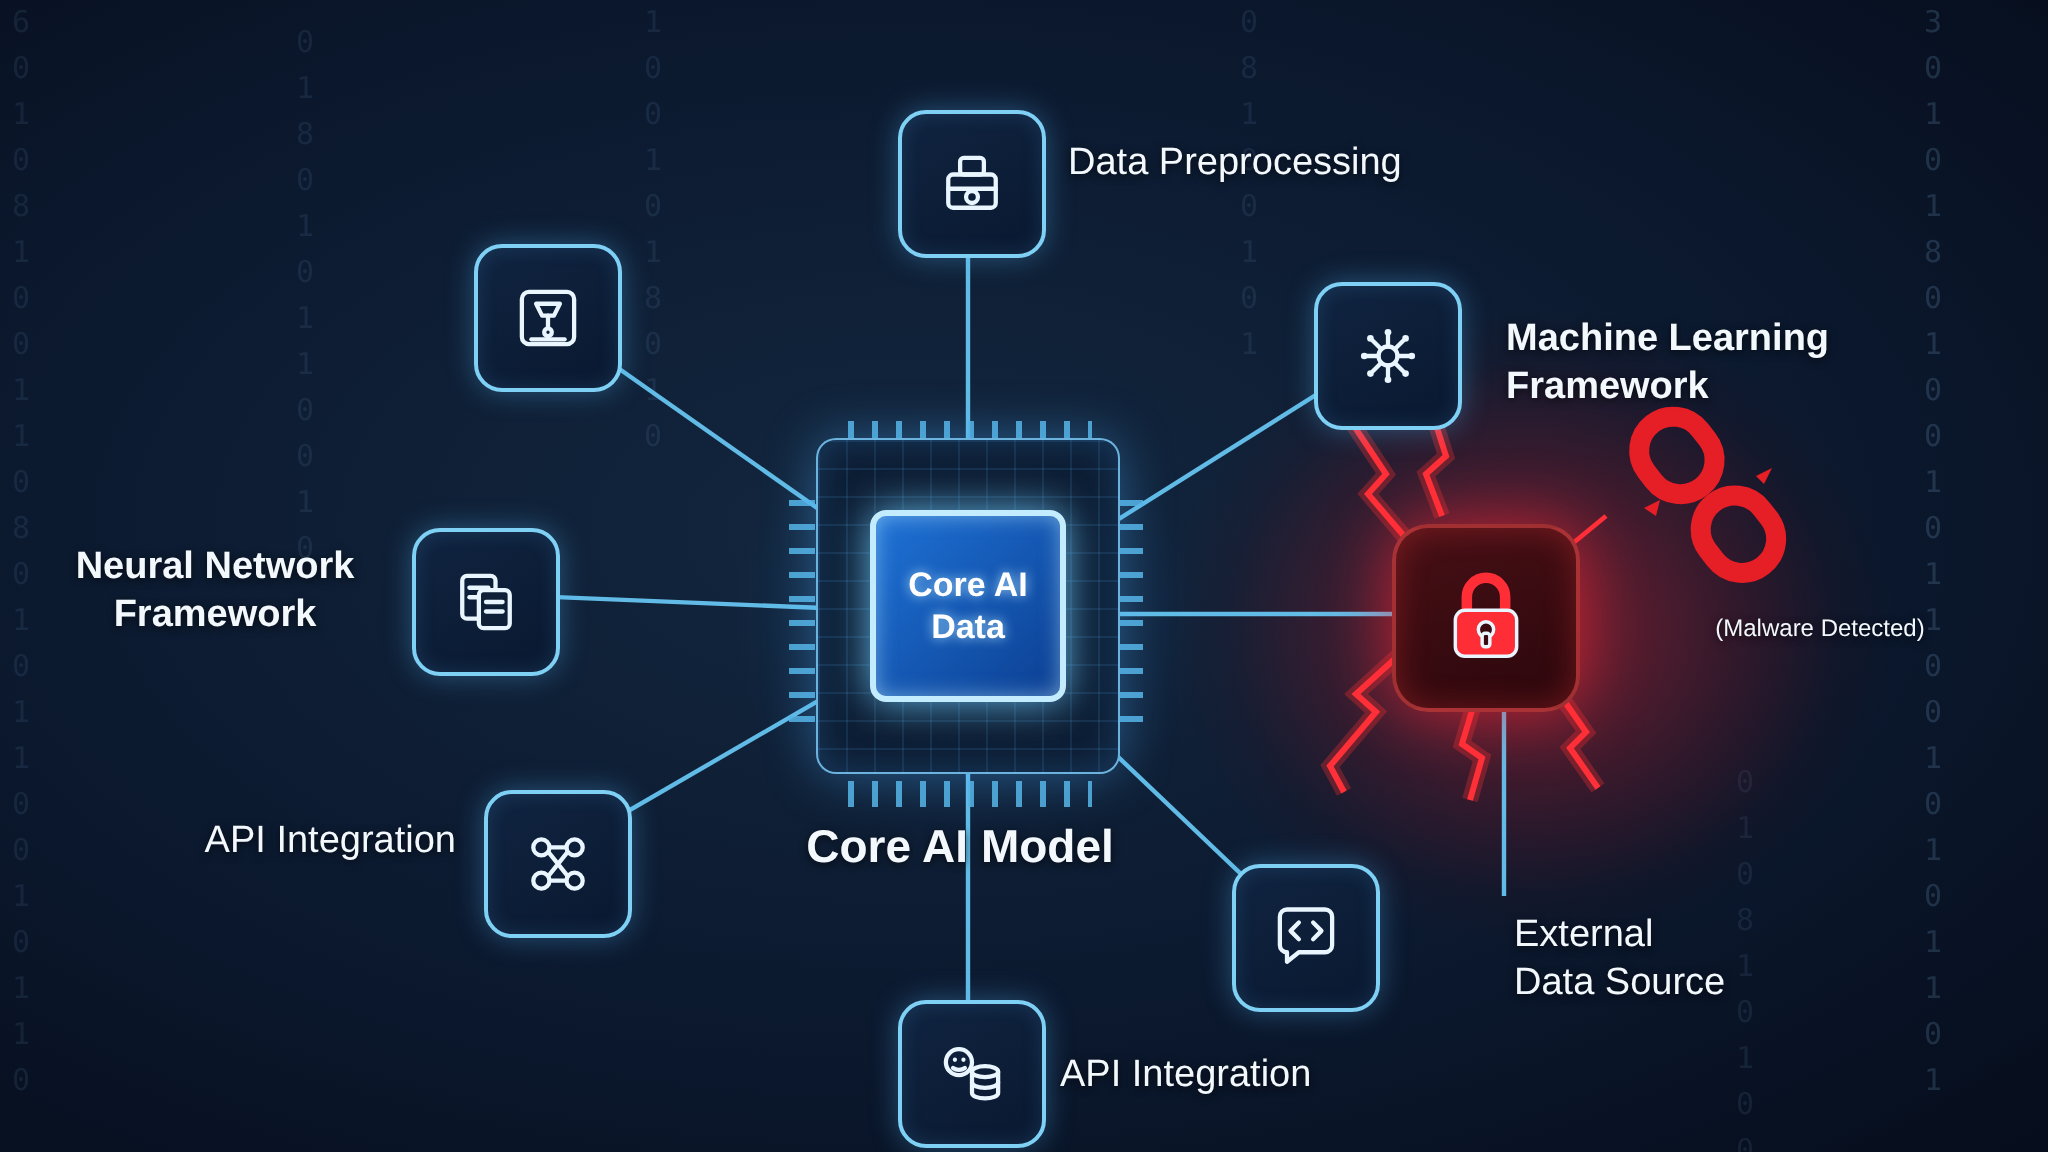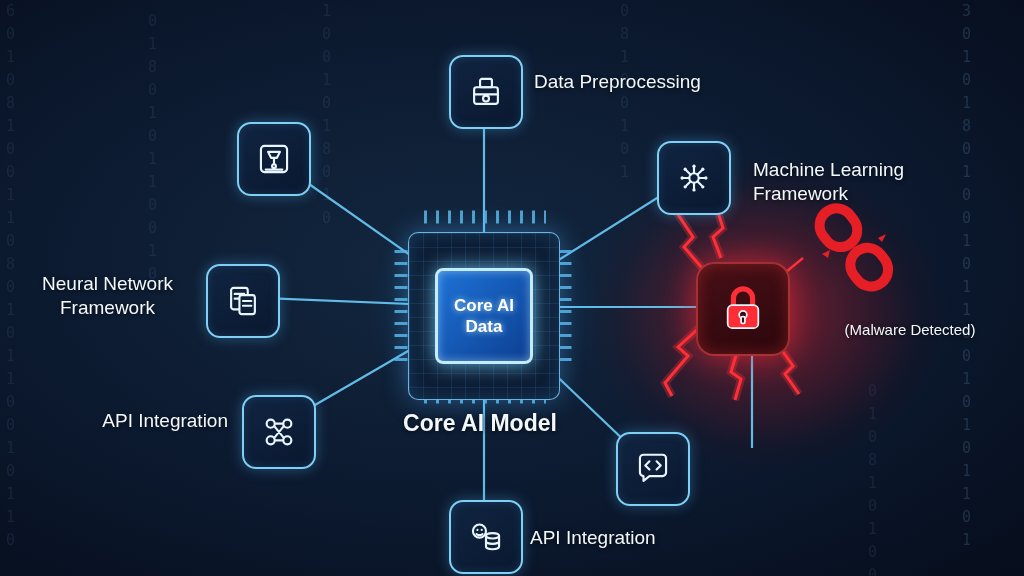--- a/index.html
+++ b/index.html
@@ -19,21 +19,21 @@
     left:553px;top:128px;width:424px;height:372px;
     background:radial-gradient(closest-side, rgba(225,35,45,0.50), rgba(150,20,30,0.26) 50%, rgba(80,10,18,0.10) 72%, transparent 86%);
   }
   .glow-blue{
     left:326px;top:166px;width:316px;height:292px;
     background:radial-gradient(closest-side, rgba(45,125,205,0.20), transparent 75%);
   }
   .wires{position:absolute;left:0;top:0;}
   
   .chip{
-    position:absolute;left:408px;top:232px;width:150px;height:166px;
+    position:absolute;left:408px;top:219px;width:150px;height:166px;
     border-radius:10px;border:1.5px solid rgba(125,205,250,0.85);
     background:
       linear-gradient(rgba(80,170,240,0.13) 1px, transparent 1px) 0 0/14px 14px,
       linear-gradient(90deg, rgba(80,170,240,0.13) 1px, transparent 1px) 0 0/14px 14px,
       #0d1d33;
     box-shadow:0 0 26px rgba(80,180,255,0.38), inset 0 0 18px rgba(60,150,230,0.25);
     display:flex;align-items:center;justify-content:center;
   }
   .chip-core{
     width:92px;height:90px;border-radius:8px;
@@ -61,29 +61,29 @@
     border:2px solid rgba(255,80,80,0.55);
     background:linear-gradient(160deg,#471016,#2b070c);
     box-shadow:0 0 32px rgba(255,40,55,0.6), inset 0 0 16px rgba(255,60,60,0.3);
   }
   .chain{position:absolute;left:806px;top:198px;width:96px;height:96px;}
   
   .lbl{
     position:absolute;font-size:19px;line-height:24px;
     text-shadow:0 1px 4px rgba(0,0,0,0.65);
   }
-  .lbl.bold{font-weight:400;}
+  .lbl.bold{font-weight:700;}
   .lbl.center{text-align:center;}
   .lbl.right{text-align:right;}
   .caption{
     position:absolute;left:395px;top:410px;width:170px;text-align:center;
     font-size:23px;font-weight:700;text-shadow:0 1px 4px rgba(0,0,0,0.65);
   }
   .tp-title{font-size:25px;font-weight:700;line-height:29px;}
-  .tp-sub{font-size:15px;font-weight:400;margin-top:20px;}
+  .tp-sub{font-size:12px;font-weight:400;margin-top:4px;}
 </style>
 </head>
 <body>
 
 <div class="stage">
 
   <div class="digit-col" style="left:6px;top:0">6
 0
 1
 0
@@ -326,16 +326,20 @@
 
   <div class="lbl bold center" style="left:25px;top:272px;width:165px">
     <div>Neural Network</div>
     <div>Framework</div>
   </div>
 
   <div class="lbl right" style="left:75px;top:409px;width:153px">API Integration</div>
 
   <div class="lbl" style="left:530px;top:526px">API Integration</div>
 
+  <div class="lbl" style="left:757px;top:456px">
+    <div>External</div>
+    <div>Data Source</div>
+  </div>
 
   <div class="caption">Core AI Model</div>
 
 </div>
 
 </body></html>

